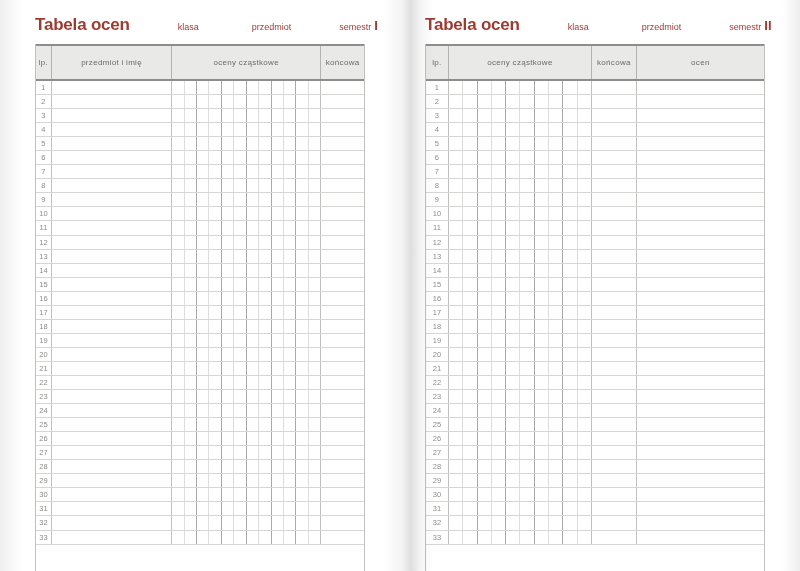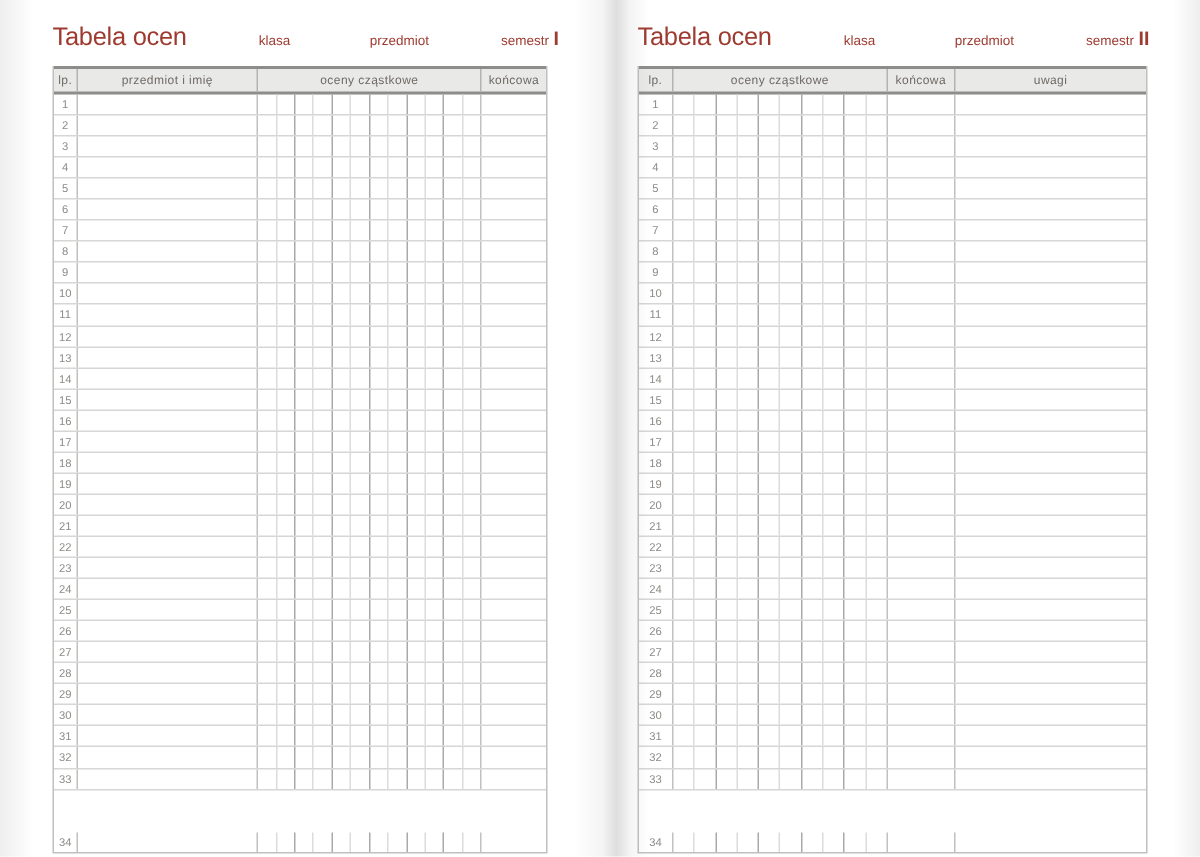--- a/index.html
+++ b/index.html
@@ -10,30 +10,30 @@
   }
   *{box-sizing:border-box;}
 
   
   .sheet{position:absolute;top:15px;}
   .sheet-left{left:35px;width:330px;}
   .sheet-right{left:425px;width:340px;}
 
   
   .pagehead{display:flex;align-items:baseline;height:22px;margin-bottom:7px;white-space:nowrap;}
-  .title{font-size:17px;font-weight:normal;color:#9e3b31;margin:0;letter-spacing:-0.2px;}
+  .title{font-size:17px;font-weight:bold;color:#9e3b31;margin:0;letter-spacing:-0.2px;}
   .lbl{font-size:9px;color:#9e3b31;margin-left:12px;padding-left:36px;}
   .dots{display:inline-block;height:2px;border-bottom:1.6px dotted #b0544a;margin-left:5px;}
   .dots-fixed{width:38px;}
   .dots-grow{flex:1;margin-right:7px;}
   .semnum{font-size:13px;font-weight:bold;color:#9e3b31;margin-left:3px;}
 
   
   .grid{border-left:1px solid #c0c0be;border-right:1px solid #c0c0be;}
-  .hrow{display:flex;height:19px;background:#e9e9e7;
+  .hrow{display:flex;height:37px;background:#e9e9e7;
         border-top:2px solid #8d8d8b;border-bottom:2px solid #8d8d8b;}
   .hcell{display:flex;align-items:center;justify-content:center;
          font-size:8px;color:#6e6a65;letter-spacing:.3px;
          border-right:1px solid #b3b3b1;overflow:hidden;}
   .hrow .hcell:last-child{border-right:none;}
   .row{display:flex;height:14.06px;border-bottom:1px solid #d6d6d4;}
   .grid .row:last-child{border-bottom:1px solid #c0c0be;margin-top:28px;}
   .cell{border-right:1px solid #c0c0be;height:100%;}
   .row .cell:last-child{border-right:none;}
   .lpcell{display:flex;align-items:center;justify-content:center;
@@ -747,21 +747,21 @@
       <span class="lbl">przedmiot</span>
       <span class="dots dots-grow"></span>
       <span class="lbl" style="margin-left:0">semestr</span>
       <span class="semnum">II</span>
     </header>
     <div class="grid">
         <div class="hrow">
           <div class="hcell col-lp">lp.</div>
           <div class="hcell col-grades">oceny cząstkowe</div>
           <div class="hcell col-final">końcowa</div>
-          <div class="hcell col-notes">uwagi</div>
+          <div class="hcell col-notes">ocen</div>
         </div>
         <div class="row">
           <div class="cell col-lp lpcell">1</div>
           <div class="cell col-grades gradecell">
             <div class="gcell"></div>
             <div class="gcell"></div>
             <div class="gcell"></div>
             <div class="gcell"></div>
             <div class="gcell"></div>
             <div class="gcell"></div>

